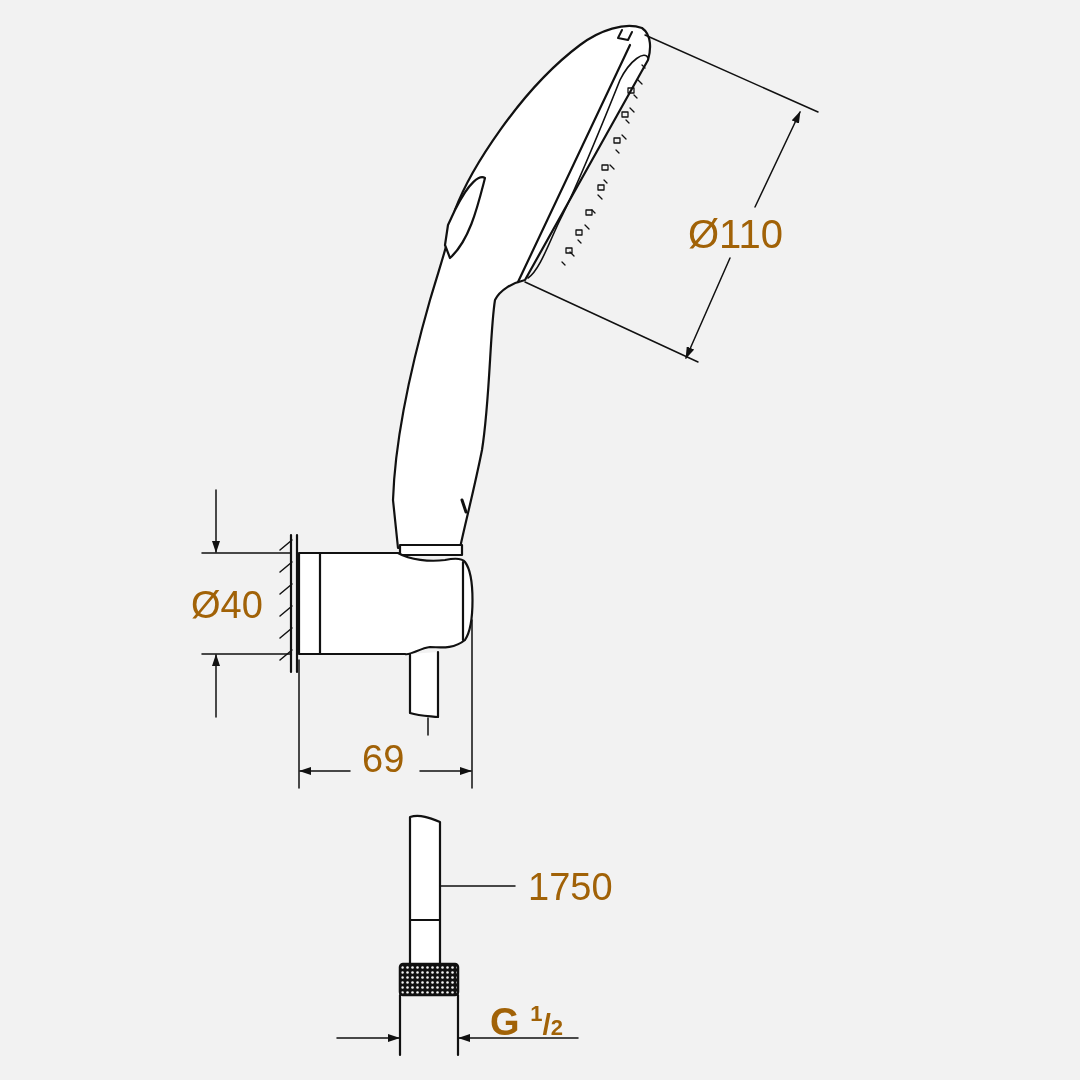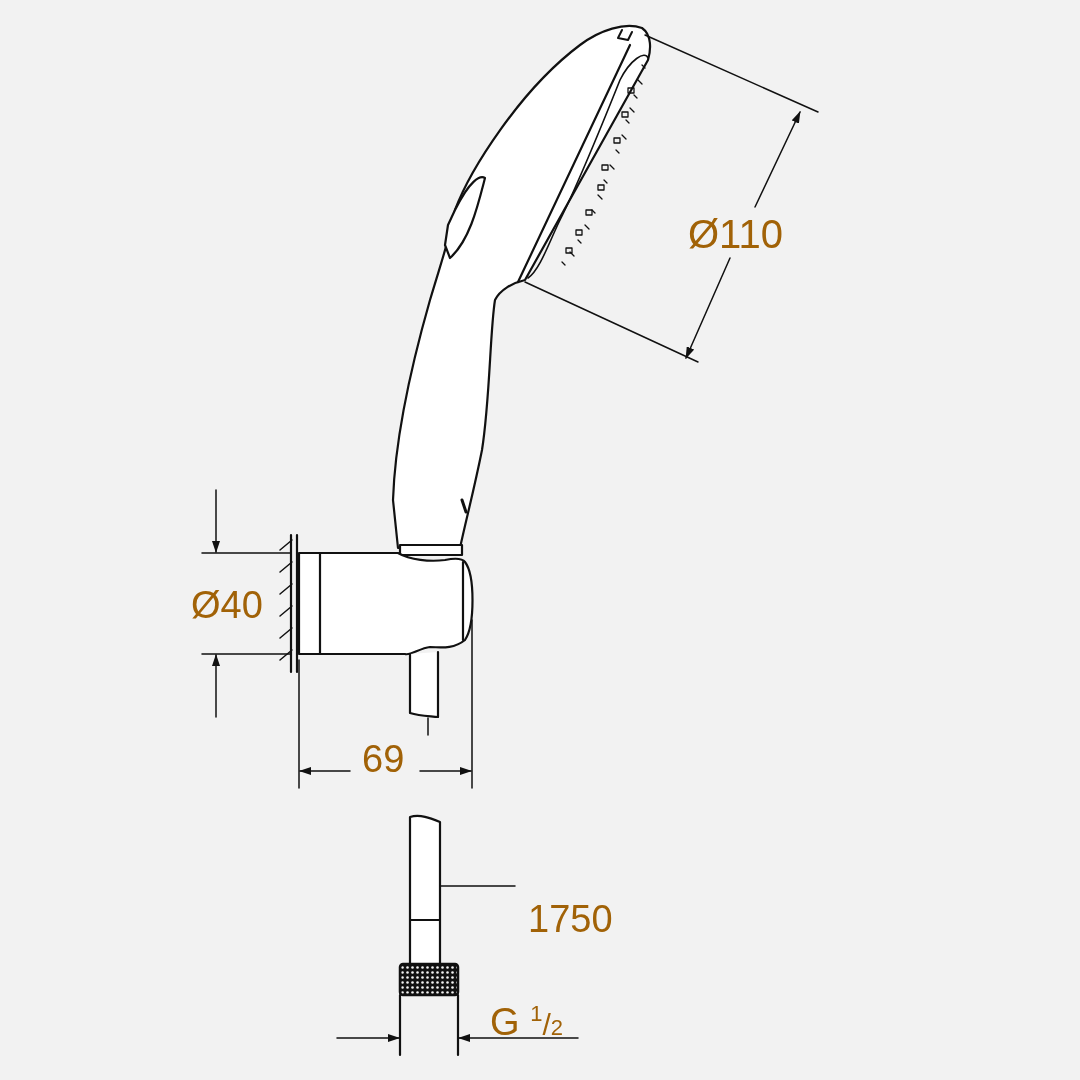--- a/index.html
+++ b/index.html
@@ -76,17 +76,17 @@
     <path d="M420,771 L471,771" marker-end="url(#arr)"></path>
     <path d="M440,886 L515,886"></path>
     <path d="M337,1038 L399,1038" marker-end="url(#arr)"></path>
     <path d="M578,1038 L459,1038" marker-end="url(#arr)"></path>
   </g>
 </svg>
 
 <div class="lbl" style="left:688px; top:214px; font-size:40px;">Ø110</div>
 <div class="lbl" style="left:176px; top:586px;margin-left:15px;">Ø40</div>
 <div class="lbl" style="left:362px; top:740px;">69</div>
-<div class="lbl" style="left:528px; top:900px;text-align:center;">1750</div>
-<div class="lbl" style="left:490px; top:1003px; white-space:nowrap;">
+<div class="lbl" style="left:528px; top:868px;text-align:center;">1750</div>
+<div class="lbl" style="left:490px; top:1003px; white-space:nowrap;font-weight:bold;">
   <span>G</span>
   <span style="font-size:22px; vertical-align:14px;">1</span><span style="font-size:30px;">/</span><span style="font-size:22px;">2</span>
 </div>
 
 </body></html>

